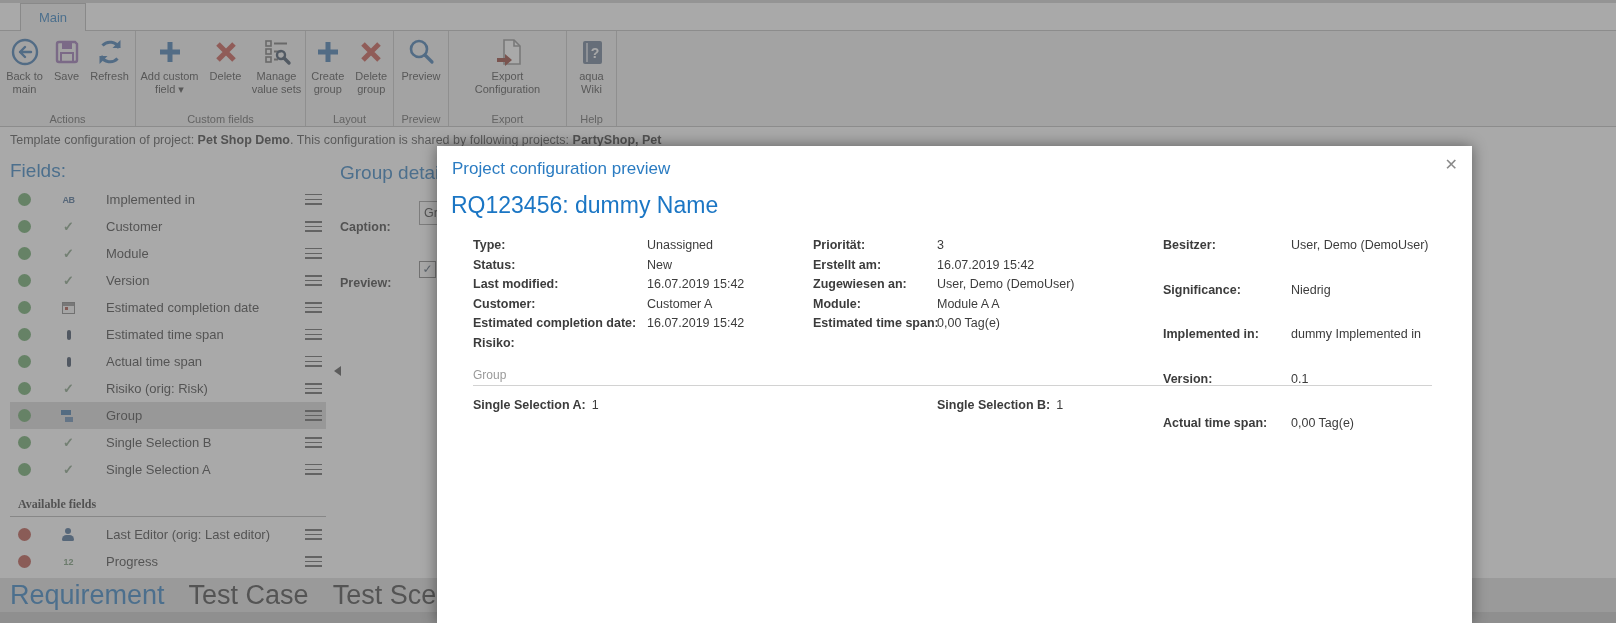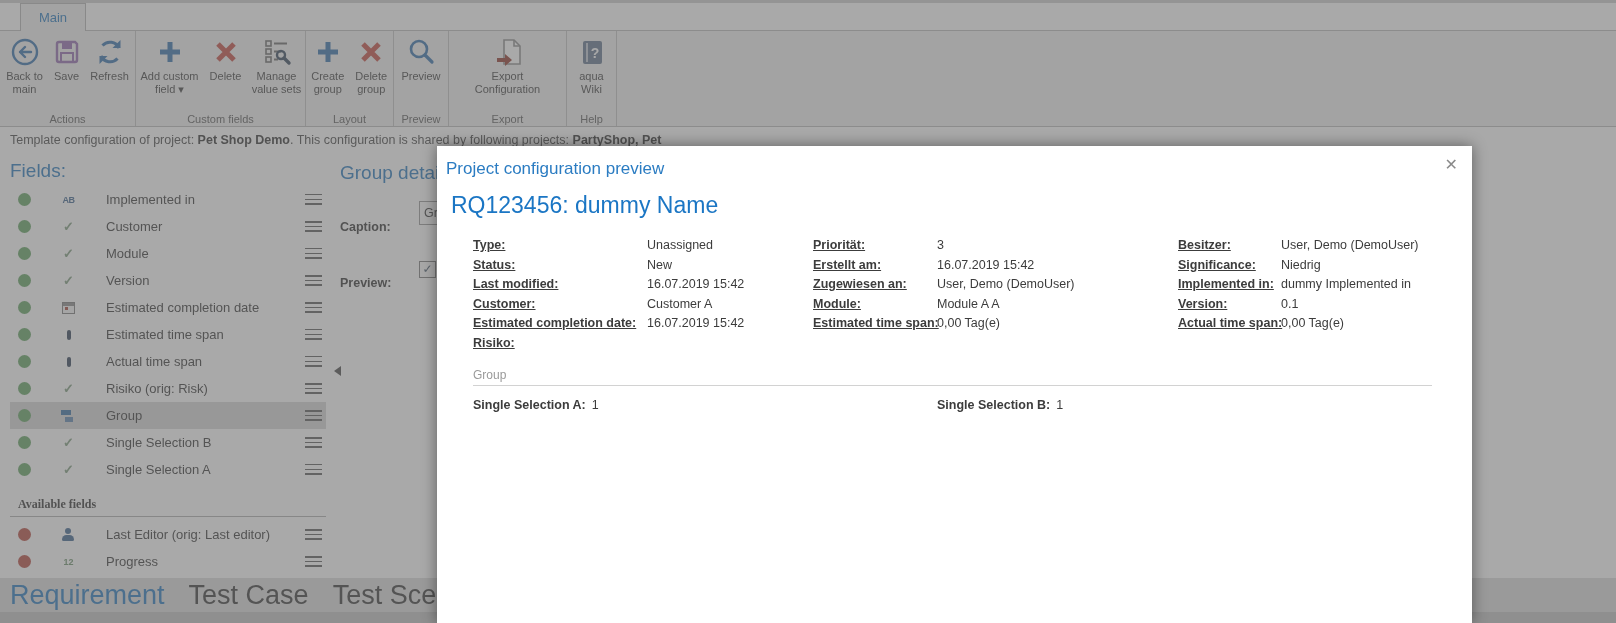--- a/index.html
+++ b/index.html
@@ -75,29 +75,29 @@
   .btab{font-size:27px;color:#4f4f4f;margin-right:24px;white-space:nowrap;}
   .btab.active{color:#3e87c4;}
   .bottom-strip{position:absolute;left:0;right:0;top:612px;height:11px;background:#c9c9c9;}
 
   
   .dim{position:absolute;inset:0;background:rgba(90,90,90,0.52);z-index:5;}
 
   
   .modal{position:absolute;left:437px;top:146px;width:1035px;height:477px;background:#ffffff;
          z-index:10;box-shadow:0 0 14px rgba(0,0,0,0.45);}
-  .m-title{position:absolute;left:9px;top:13px;font-size:17px;color:#2b7cc2;}
+  .m-title{position:absolute;left:15px;top:13px;font-size:17px;color:#2b7cc2;}
   .m-close{position:absolute;right:14px;top:9px;font-size:16px;color:#8a8a8a;cursor:default;}
   .m-item-title{position:absolute;left:14px;top:46px;font-size:23px;color:#1b76c4;}
   .mcol{position:absolute;top:90px;font-size:12.5px;color:#3c3c3c;display:grid;line-height:19.5px;}
-  .mcol .ml{font-weight:700;white-space:nowrap;text-decoration:underline;}
+  .mcol .ml{font-weight:700;white-space:nowrap;}
   .mcol .mv{white-space:nowrap;}
   .mcol1{left:36px;grid-template-columns:174px auto;}
   .mcol2{left:376px;grid-template-columns:124px auto;}
-  .mcol3{left:741px;grid-template-columns:103px auto;}
+  .mcol3{left:726px;grid-template-columns:103px auto;gap:25px;}
   .m-group-heading{position:absolute;left:36px;top:222px;font-size:12px;color:#9a9a9a;}
   .m-group-rule{position:absolute;left:36px;right:40px;top:239px;border-top:1px solid #d2d2d2;}
   .m-sel{position:absolute;top:252px;font-size:12.5px;color:#3c3c3c;white-space:nowrap;}
   .m-sel .ml{font-weight:700;}
   .m-sel .mv{margin-left:6px;}
   .m-sel-a{left:36px;}
   .m-sel-b{left:500px;}
 
   .ic-blue{color:#4a7fb5;}
   .ic-red{color:#cb5f57;}

